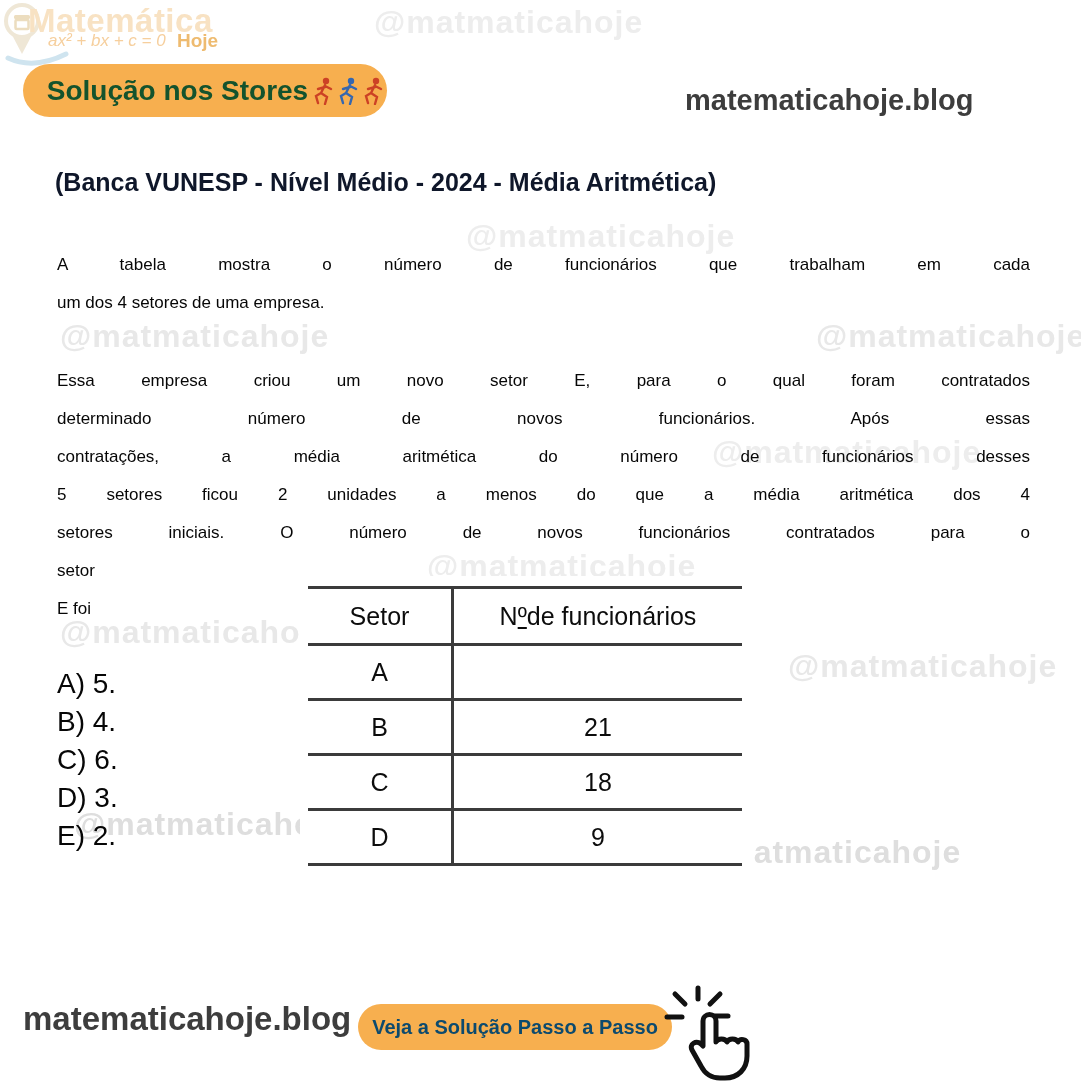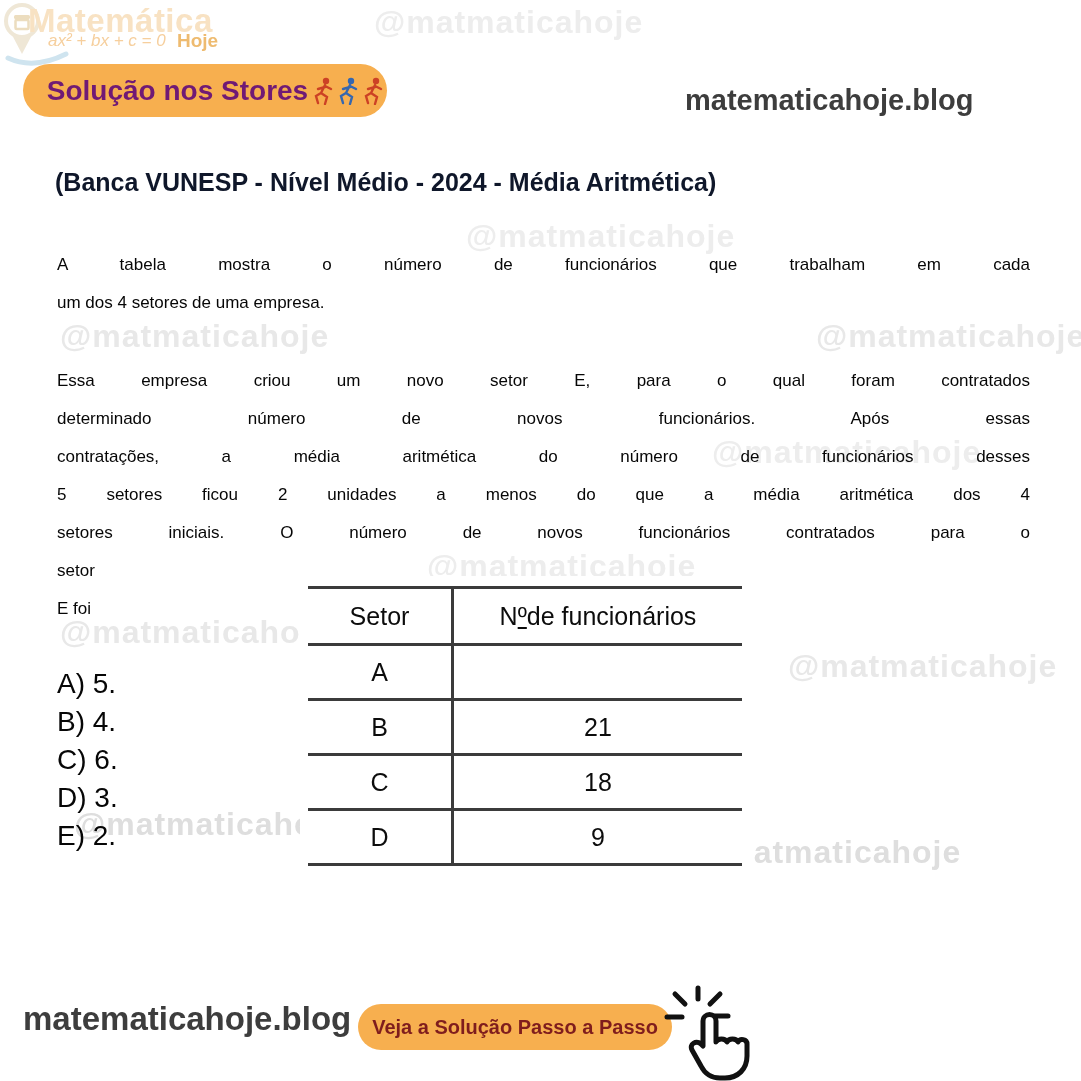--- a/index.html
+++ b/index.html
@@ -17,21 +17,21 @@
   .pin{position:absolute;left:2px;top:2px;}
   .logo-title{position:absolute;left:28px;top:2px;font-size:33px;font-weight:800;
               color:#f8e2c3;letter-spacing:.5px;}
   .logo-eq{position:absolute;left:48px;top:31px;font-size:17px;font-style:italic;color:#f6cf9d;}
   .logo-hoje{position:absolute;left:177px;top:30px;font-size:19px;font-weight:800;color:#eebb70;}
 
   
   .stores-btn{position:absolute;left:23px;top:64px;width:364px;height:53px;background:#f7af4f;
               border:none;border-radius:27px;display:flex;align-items:center;justify-content:center;
               gap:5px;z-index:2;cursor:pointer;padding:0;}
-  .stores-label{font-size:28px;font-weight:700;color:#701a75;font-family:inherit;margin-left:20px;}
+  .stores-label{font-size:28px;font-weight:700;color:#14532d;font-family:inherit;margin-left:20px;}
   .site-top{position:absolute;left:685px;top:84px;font-size:29px;font-weight:700;color:#3d3d3d;z-index:2;}
 
   
   .qtitle{position:absolute;left:55px;top:168px;width:990px;font-size:25px;font-weight:700;
           color:#0f172a;z-index:2;}
   .tline{position:absolute;left:57px;width:973px;height:38px;line-height:38px;font-size:17px;z-index:2;}
   .just{text-align:justify;text-align-last:justify;}
   .opt{position:absolute;left:57px;height:38px;line-height:38px;font-size:28px;z-index:2;}
 
   
@@ -42,21 +42,21 @@
   .qt-c1{width:143px;border-right:3px solid #3b3b3b;display:flex;align-items:center;
          justify-content:center;font-size:25px;color:#0c0c0c;}
   .qt-c2{flex:1;display:flex;align-items:center;justify-content:center;font-size:25px;color:#0c0c0c;}
   .ord{text-decoration:underline;}
 
   
   .site-bottom{position:absolute;left:23px;top:1000px;font-size:33px;font-weight:700;color:#3d3d3d;z-index:2;}
   .solution-btn{position:absolute;left:358px;top:1004px;width:314px;height:46px;background:#f7af4f;
                 border:none;border-radius:23px;display:flex;align-items:center;justify-content:center;
                 z-index:2;cursor:pointer;padding:0;}
-  .solution-label{font-size:20px;font-weight:700;color:#7f1d1d;font-family:inherit;}
+  .solution-label{font-size:20px;font-weight:700;color:#0c4a6e;font-family:inherit;}
   .hand{position:absolute;left:650px;top:985px;z-index:4;}
 </style>
 </head>
 <body>
 
 <div id="canvas">
 
   <span class="wm" style="left:374px;top:4px;">@matmaticahoje</span>
   <span class="wm" style="left:466px;top:218px;">@matmaticahoje</span>
   <span class="wm wm-mid" style="left:60px;top:318px;">@matmaticahoje</span>

